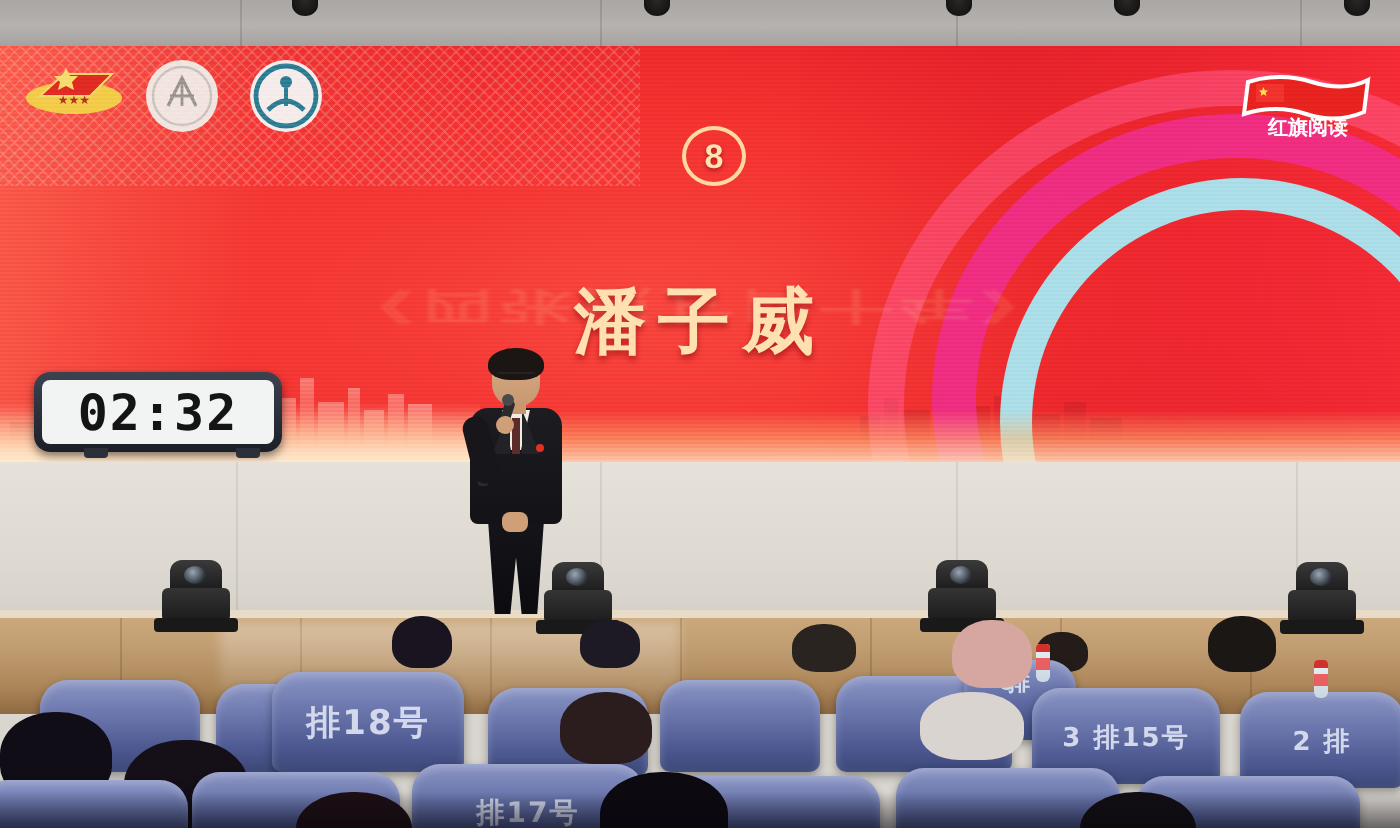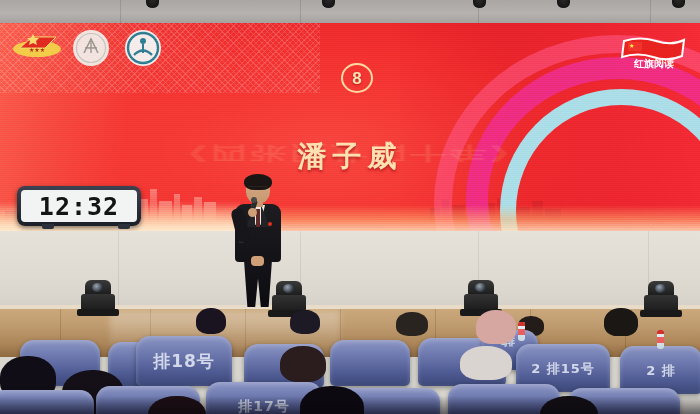--- a/index.html
+++ b/index.html
@@ -56,21 +56,21 @@
 
   
   .badge8{position:absolute;left:341px;top:63px;width:28px;height:26px;border-radius:50%;
     border:2.5px solid #ffd9a0;color:#ffe3b4;font-size:17px;font-weight:bold;
     display:flex;align-items:center;justify-content:center;line-height:1;
     text-shadow:0 1px 2px rgba(120,0,0,.6);}
   .title-main{position:absolute;left:0;top:93px;width:700px;text-align:center;
     font-family:"DejaVu Sans",sans-serif;font-weight:bold;font-size:37px;letter-spacing:3px;
     color:#ffdfae;text-shadow:0 2px 3px rgba(130,0,6,.55),0 0 14px rgba(255,200,140,.35);}
   .title-sub{position:absolute;left:0;top:137px;width:700px;text-align:center;
-    font-family:"DejaVu Sans",sans-serif;font-weight:bold;font-size:29px;letter-spacing:6px;
+    font-family:"DejaVu Sans",sans-serif;font-weight:bold;font-size:36px;letter-spacing:6px;
     color:#ffe0b0;text-shadow:0 2px 3px rgba(130,0,6,.55);}
   .title-refl{position:absolute;left:0;top:128px;width:700px;text-align:center;
     font-family:"DejaVu Sans",sans-serif;font-weight:bold;font-size:37px;letter-spacing:3px;
     color:rgba(255,205,160,.16);transform:scaleY(-.5);filter:blur(1px);}
 
   
   .timer{position:absolute;left:17px;top:186px;width:124px;height:40px;border-radius:8px;
     background:linear-gradient(180deg,#3c4250,#1b1f27);box-shadow:0 2px 5px rgba(0,0,0,.5);
     padding:4px;box-sizing:border-box;}
   .timer-screen{width:100%;height:100%;background:#f2f3f3;border-radius:4px;
@@ -237,21 +237,21 @@
     </div>
 
     <div class="led-scan"></div>
   </div>
 
   <div class="badge8">8</div>
   <div class="title-refl">《四张照片四十年》</div>
   <div class="title-sub">潘子威</div>
 
   <div class="timer">
-    <div class="timer-screen">12:32</div>
+    <div class="timer-screen">02:32</div>
   </div>
   <div class="timer-foot" style="left:42px;top:224px"></div>
   <div class="timer-foot" style="left:118px;top:224px"></div>
 
   <div class="wall">
     <div class="wall-seam" style="left:118px"></div>
     <div class="wall-seam" style="left:300px"></div>
     <div class="wall-seam" style="left:478px"></div>
     <div class="wall-seam" style="left:648px"></div>
   </div>
@@ -326,21 +326,21 @@
     <div class="seat" style="left:136px;top:36px;width:96px;height:50px;">
       <div class="lbl" style="top:14px;font-size:17px;">排18号</div>
     </div>
     <div class="seat" style="left:244px;top:44px;width:80px;height:44px;"></div>
     <div class="seat" style="left:330px;top:40px;width:80px;height:46px;"></div>
     <div class="seat" style="left:418px;top:38px;width:88px;height:48px;"></div>
     <div class="seat" style="left:482px;top:30px;width:56px;height:40px;">
       <div class="lbl" style="top:4px;font-size:11px;">排</div>
     </div>
     <div class="seat" style="left:516px;top:44px;width:94px;height:48px;">
-      <div class="lbl" style="top:16px;font-size:13px;">2 排15号</div>
+      <div class="lbl" style="top:16px;font-size:13px;">3 排15号</div>
     </div>
     <div class="seat" style="left:620px;top:46px;width:82px;height:48px;">
       <div class="lbl" style="top:16px;font-size:13px;">2 排</div>
     </div>
 
     <div class="bottle" style="left:500px;top:26px;">
       <div class="cap"></div>
         <div class="lab"></div>
     </div>
     <div class="bottle" style="left:518px;top:22px;">

